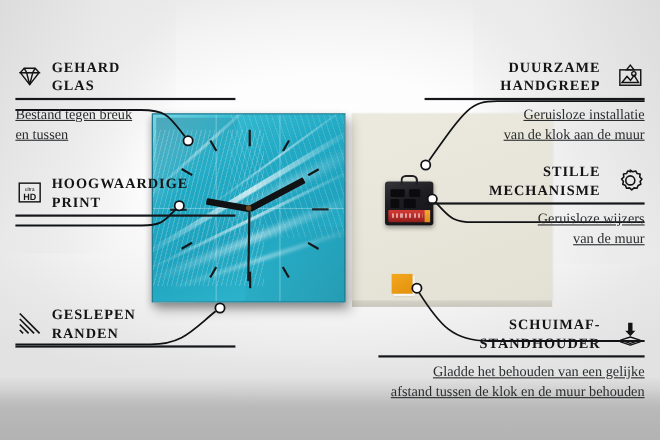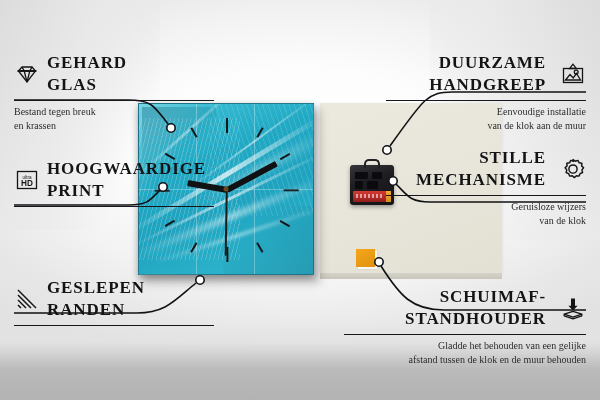--- a/index.html
+++ b/index.html
@@ -121,28 +121,28 @@
   svg.links path{ fill:none; stroke:#111215; stroke-width:1.6; }
   svg.links circle{ fill:#ffffff; stroke:#111215; stroke-width:1.6; }
 
   
   .feat{ position:absolute; width:200px; }
   .feat .head{ display:flex; align-items:center; gap:7px; }
   .feat.left .head{ justify-content:flex-start; }
   .feat.right .head{ justify-content:space-between; flex-direction:row;gap:14px; }
   .title{
     font-family:"Liberation Serif", serif;
-    font-weight:700; font-size:17px; letter-spacing:.9px;
+    font-weight:700; font-size:13px; letter-spacing:.9px;
     color:#141416; line-height:1.32; text-transform:uppercase;
   }
   .feat.right .title{ text-align:right; }
   .rule{ height:1.4px; background:#15171a; margin:3px 0 4px; }
   .desc{
     font-family:"Liberation Serif", serif;
-    font-size:10px; line-height:1.42; color:#2a2c2e;
+    font-size:13px; line-height:1.42; color:#2a2c2e;text-decoration:underline;
   }
   .feat.right .desc{ text-align:right; }
   .ico{ flex:0 0 auto; width:26px; height:26px; display:block; }
   .ico svg{ display:block; width:26px; height:26px; }
 </style>
 </head>
 <body>
 
 <div id="stage">
 
@@ -246,21 +246,21 @@
           </svg>
       </span>
       <div class="title">
         <div>GEHARD</div>
         <div>GLAS</div>
       </div>
     </div>
     <div class="rule"></div>
     <div class="desc">
       <div>Bestand tegen breuk</div>
-      <div>en krassen</div>
+      <div>en tussen</div>
     </div>
   </div>
 
   <div class="feat left" style="left:14px; top:158px;">
     <div class="head">
       <span class="ico">
         <svg viewBox="0 0 26 26">
           <rect x="3.5" y="4.5" width="19" height="17" fill="none" stroke="#141416" stroke-width="1.3"></rect>
           <text x="13" y="12" font-family="Liberation Sans, sans-serif" font-size="4.6" text-anchor="middle" fill="#141416">ultra</text>
           <text x="13" y="19.4" font-family="Liberation Sans, sans-serif" font-size="8.2" font-weight="bold" text-anchor="middle" fill="#141416">HD</text>
@@ -306,21 +306,21 @@
           <rect x="3.5" y="7.5" width="19" height="14"></rect>
           <path d="M13,3.2 L9.6,7.5 L16.4,7.5 Z"></path>
           <path d="M5.5,19 L10,13.5 L13.2,17 L16.5,12.5 L20.5,19 Z"></path>
           <circle cx="16.2" cy="11" r="1.9"></circle>
         </g>
           </svg>
       </span>
     </div>
     <div class="rule"></div>
     <div class="desc">
-      <div>Eenvoudige installatie</div>
+      <div>Geruisloze installatie</div>
       <div>van de klok aan de muur</div>
     </div>
   </div>
 
   <div class="feat right" style="left:386px; top:147px;">
     <div class="head">
       <div class="title" style="flex:1;">
         <div>STILLE</div>
         <div>MECHANISME</div>
       </div>
@@ -329,21 +329,21 @@
             <g fill="none" stroke="#141416" stroke-width="1.45" stroke-linejoin="round">
           <path d="M13,3.6 l2.3,1.6 2.6,-0.8 1.3,2.4 2.7,0.4 -0.3,2.7 2.0,1.9 -1.7,2.1 0.7,2.6 -2.5,1.1 -1.0,2.5 -2.7,-0.3 -2.1,1.8 -2.0,-1.8 -2.7,0.3 -1.0,-2.5 -2.5,-1.1 0.7,-2.6 -1.7,-2.1 2.0,-1.9 -0.3,-2.7 2.7,-0.4 1.3,-2.4 2.6,0.8 Z"></path>
           <circle cx="13" cy="13" r="4.1"></circle>
         </g>
           </svg>
       </span>
     </div>
     <div class="rule"></div>
     <div class="desc">
       <div>Geruisloze wijzers</div>
-      <div>van de klok</div>
+      <div>van de muur</div>
     </div>
   </div>
 
   <div class="feat right" style="left:344px; top:286px; width:242px;">
     <div class="head">
       <div class="title" style="flex:1;">
         <div>SCHUIMAF-</div>
         <div>STANDHOUDER</div>
       </div>
       <span class="ico">

